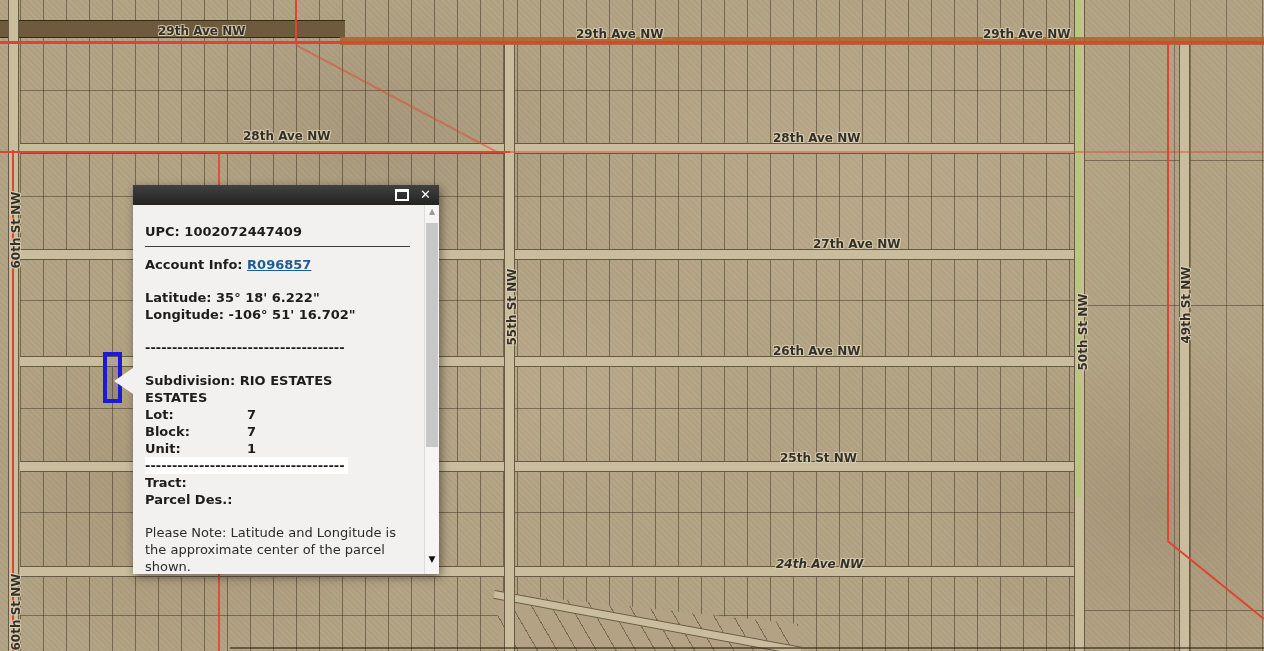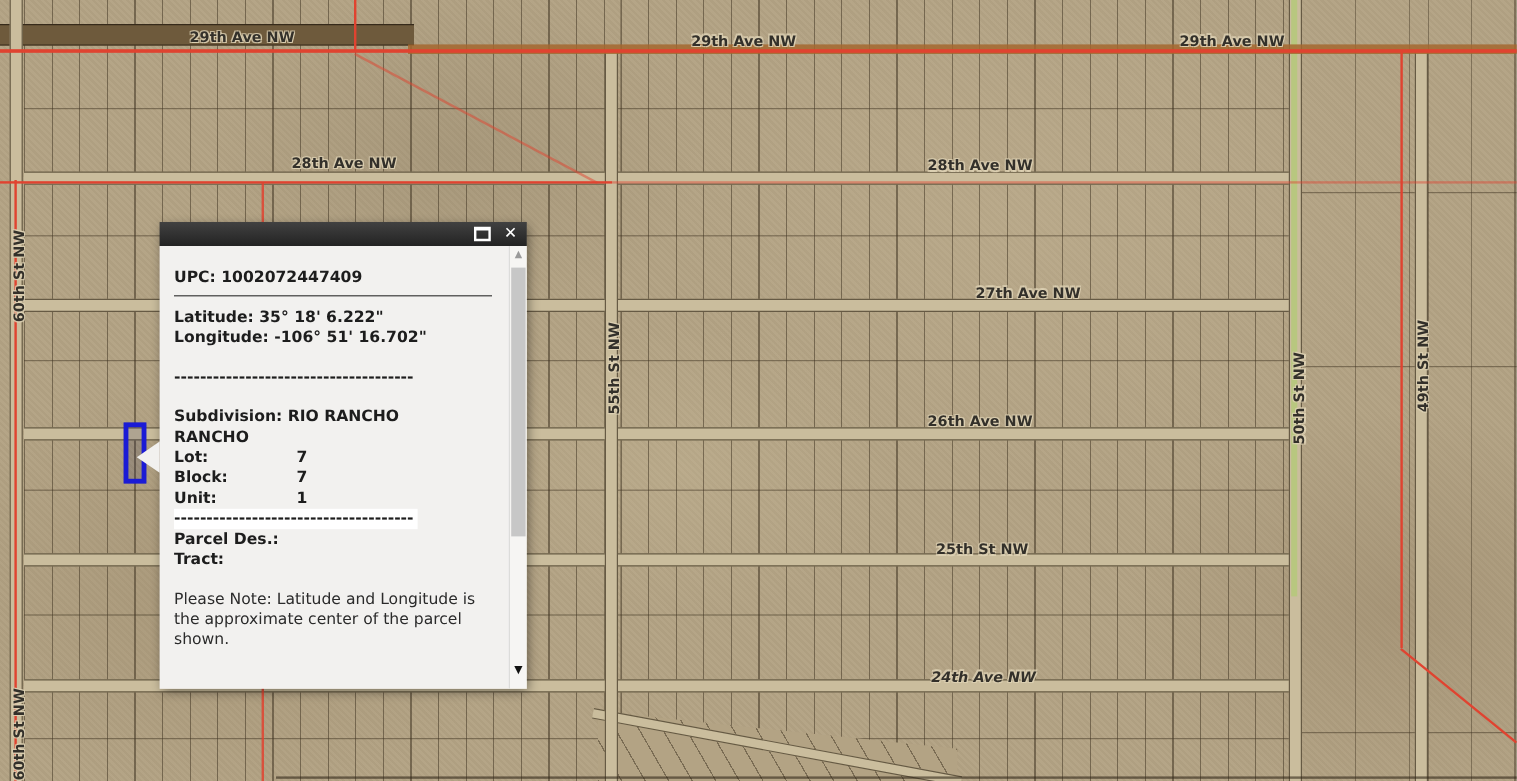--- a/index.html
+++ b/index.html
@@ -141,43 +141,47 @@
 
     <div id="popup">
       <div id="ptail"></div>
       <div id="ptitle">
         <div class="ticon" id="maxbox"></div>
         <div class="ticon" id="closex">✕</div>
       </div>
       <div id="pbody">
         <div class="pline m6">UPC: 1002072447409</div>
         <hr>
+        <div class="pline m16">
+          <span>Account Info:</span>
+          <a class="plink">R096857</a>
+        </div>
         <div class="m16">
           <div class="pline">Latitude: 35° 18' 6.222"</div>
           <div class="pline">Longitude: -106° 51' 16.702"</div>
         </div>
         <div class="pline m16">-------------------------------------</div>
-        <div class="pline" id="subdiv">Subdivision: RIO RANCHO RANCHO</div>
+        <div class="pline" id="subdiv">Subdivision: RIO ESTATES ESTATES</div>
         <div class="pfield">
           <span class="lbl">Lot:</span>
           <span>7</span>
         </div>
         <div class="pfield">
           <span class="lbl">Block:</span>
           <span>7</span>
         </div>
         <div class="pfield">
           <span class="lbl">Unit:</span>
           <span>1</span>
         </div>
         <div class="pline" id="dash2">
           <span>-------------------------------------</span>
         </div>
+        <div class="pline">Tract:</div>
         <div class="pline">Parcel Des.:</div>
-        <div class="pline">Tract:</div>
         <div id="pnote">Please Note: Latitude and Longitude is the approximate center of the parcel shown.</div>
       </div>
       <div id="pscroll">
         <div id="sb-up">▲</div>
         <div id="sb-thumb"></div>
         <div id="sb-down">▼</div>
       </div>
     </div>
   </div>
 </div>

